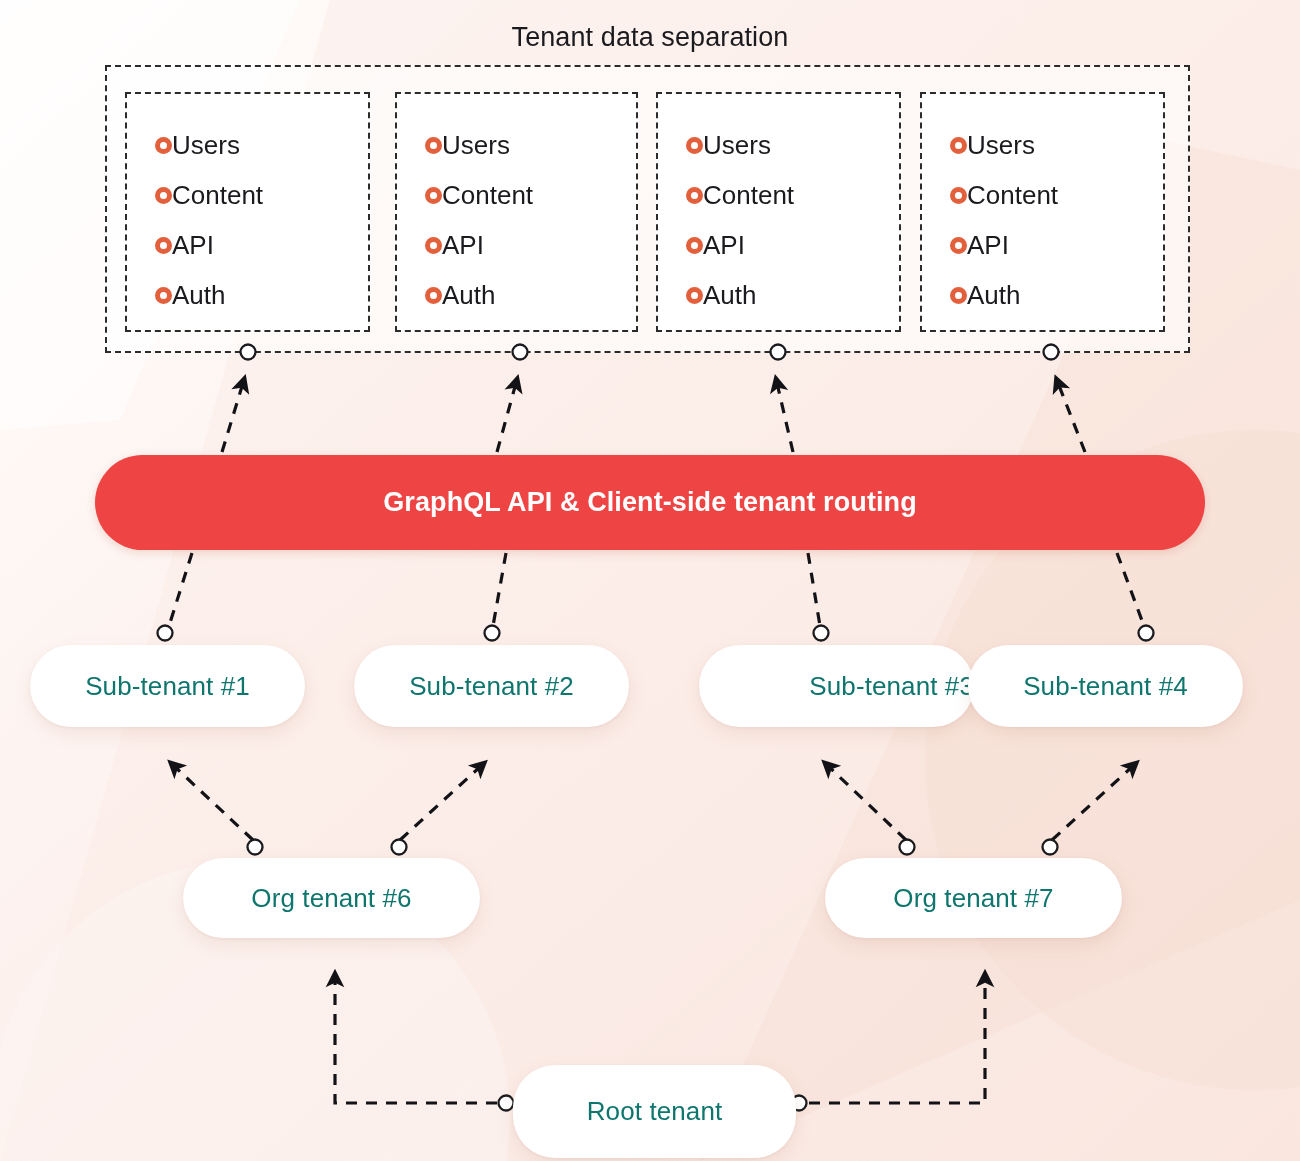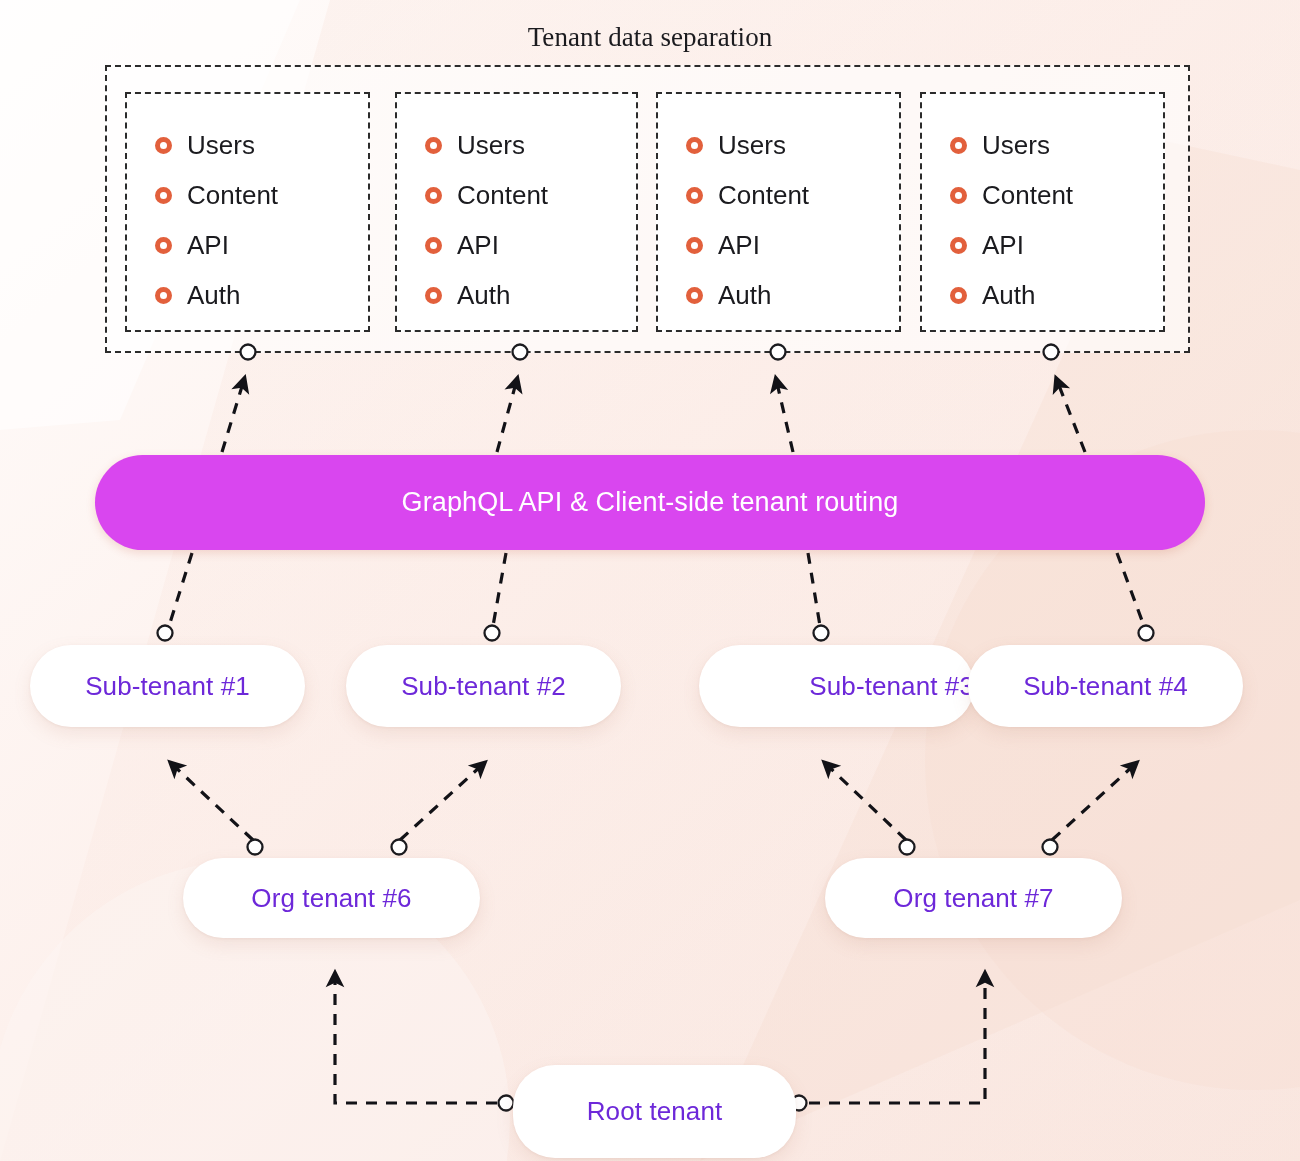--- a/index.html
+++ b/index.html
@@ -9,21 +9,21 @@
     background:#fdf1ed;
   }
   
   #bg{position:absolute;inset:0;z-index:0;}
   
   #wires{position:absolute;inset:0;z-index:2;}
   
   .title{
     position:absolute;z-index:4;
     left:0;top:22px;width:1300px;text-align:center;
-    font-size:27px;color:#1b1b1f;letter-spacing:.1px;font-family:Liberation Serif, serif;
+    font-size:27px;color:#1b1b1f;letter-spacing:.1px;
   }
   
   .outer-dash{
     position:absolute;z-index:1;
     left:105px;top:65px;width:1085px;height:288px;
     border:2.2px dashed #2b2b2b;
     background:rgba(255,255,255,.62);
     box-sizing:border-box;
   }
   
@@ -34,38 +34,39 @@
     background:#ffffff;
     box-sizing:border-box;
     padding:26px 0 0 28px;
   }
   .trow{display:flex;align-items:center;height:50px;}
   .ring{
     width:17px;height:17px;border-radius:50%;
     border:5.3px solid #e2603c;box-sizing:border-box;
     background:#fff;flex:0 0 auto;
   }
-  .tlabel{margin-left:15px;font-size:26px;color:#1b1b1f;line-height:1;}
+  .tlabel{font-size:26px;color:#1b1b1f;line-height:1;}
   
   .api-bar{
     position:absolute;z-index:3;
     left:95px;top:455px;width:1110px;height:95px;
-    background:#d946ef;border-radius:48px;
+    background:#ef4444;border-radius:48px;
     display:flex;align-items:center;justify-content:center;
     box-shadow:0 3px 10px rgba(190,80,50,.18);
+    font-weight:bold;
   }
   .api-bar span{font-size:27px;color:#fff;letter-spacing:.1px;}
   
   .pill{
     position:absolute;z-index:3;
     background:#fff;border-radius:42px;
     display:flex;align-items:center;justify-content:center;
     box-shadow:0 7px 18px rgba(176,116,96,.13), 0 1px 3px rgba(176,116,96,.10);
   }
-  .pill span{font-size:26px;color:#6d28d9;letter-spacing:.1px;}
+  .pill span{font-size:26px;color:#0f766e;letter-spacing:.1px;}
   .sub{top:645px;height:82px;width:275px;}
   .org{top:858px;height:80px;width:297px;}
   .root{top:1065px;height:93px;width:283px;left:513px;}
 </style>
 </head>
 <body>
 
 <svg id="bg" viewBox="0 0 1300 1161" preserveAspectRatio="none">
   <defs>
     <linearGradient id="gmain" x1="0" y1="0" x2="1" y2="1">
@@ -214,21 +215,21 @@
   </g>
 </svg>
 
 <div class="api-bar">
   <span>GraphQL API &amp; Client-side tenant routing</span>
 </div>
 
 <div class="pill sub" style="left:30px;">
   <span>Sub-tenant #1</span>
 </div>
-<div class="pill sub" style="left:346px;">
+<div class="pill sub" style="left:354px;">
   <span>Sub-tenant #2</span>
 </div>
 <div class="pill sub" style="left:699px;justify-content:flex-end;">
   <span>Sub-tenant #3</span>
 </div>
 <div class="pill sub" style="left:968px;align-items:center;">
   <span>Sub-tenant #4</span>
 </div>
 
 <div class="pill org" style="left:183px;">

